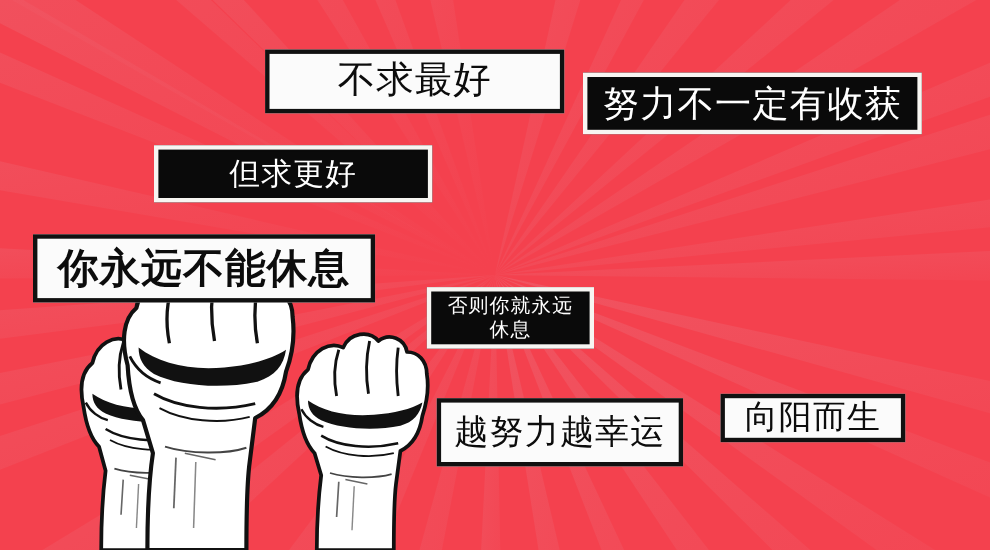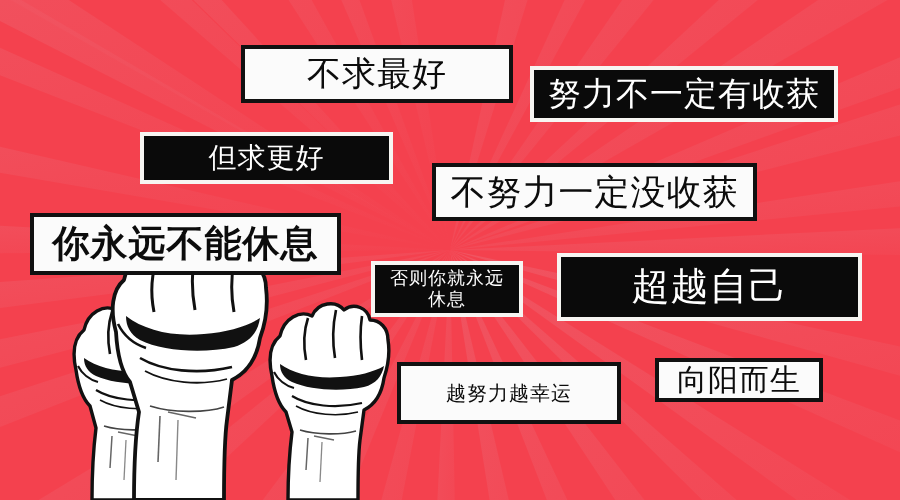--- a/index.html
+++ b/index.html
@@ -189,33 +189,27 @@
 
   <div class="box light" style="left: 241px; top: 45px; width: 272px; height: 58px; font-size: 34px;">
     <span class="txt">不求最好</span>
   </div>
   <div class="box dark" style="left: 140px; top: 132px; width: 253px; height: 52px; font-size: 28px;">
     <span class="txt">但求更好</span>
   </div>
   <div class="box dark" style="left: 530px; top: 66px; width: 308px; height: 56px; font-size: 33px;">
     <span class="txt">努力不一定有收获</span>
   </div>
-  <div class="box light" style="left: 432px; top: 163px; width: 325px; height: 58px; font-size: 35px;">
-    <span class="txt">不努力一定没收获</span>
-  </div>
   <div class="box light" style="left: 30px; top: 213px; width: 311px; height: 62px; font-size: 37px; font-weight: bold;">
     <span class="txt">你永远不能休息</span>
   </div>
-  <div class="box dark" style="left: 371px; top: 261px; width: 152px; height: 56px; font-size: 18px;">
+  <div class="box dark" style="left: 388px; top: 261px; width: 152px; height: 56px; font-size: 18px;">
     <span class="txt">否则你就永远
 休息</span>
   </div>
-  <div class="box dark" style="left: 557px; top: 253px; width: 305px; height: 68px; font-size: 38px;">
-    <span class="txt">超越自己</span>
-  </div>
-  <div class="box light" style="left: 397px; top: 362px; width: 224px; height: 62px; font-size: 20px;">
+  <div class="box light" style="left: 397px; top: 362px; width: 224px; height: 62px; font-size: 31px;">
     <span class="txt">越努力越幸运</span>
   </div>
   <div class="box light" style="left: 655px; top: 358px; width: 168px; height: 44px; font-size: 30px;">
     <span class="txt">向阳而生</span>
   </div>
 
 </div>
 
 </body></html>

